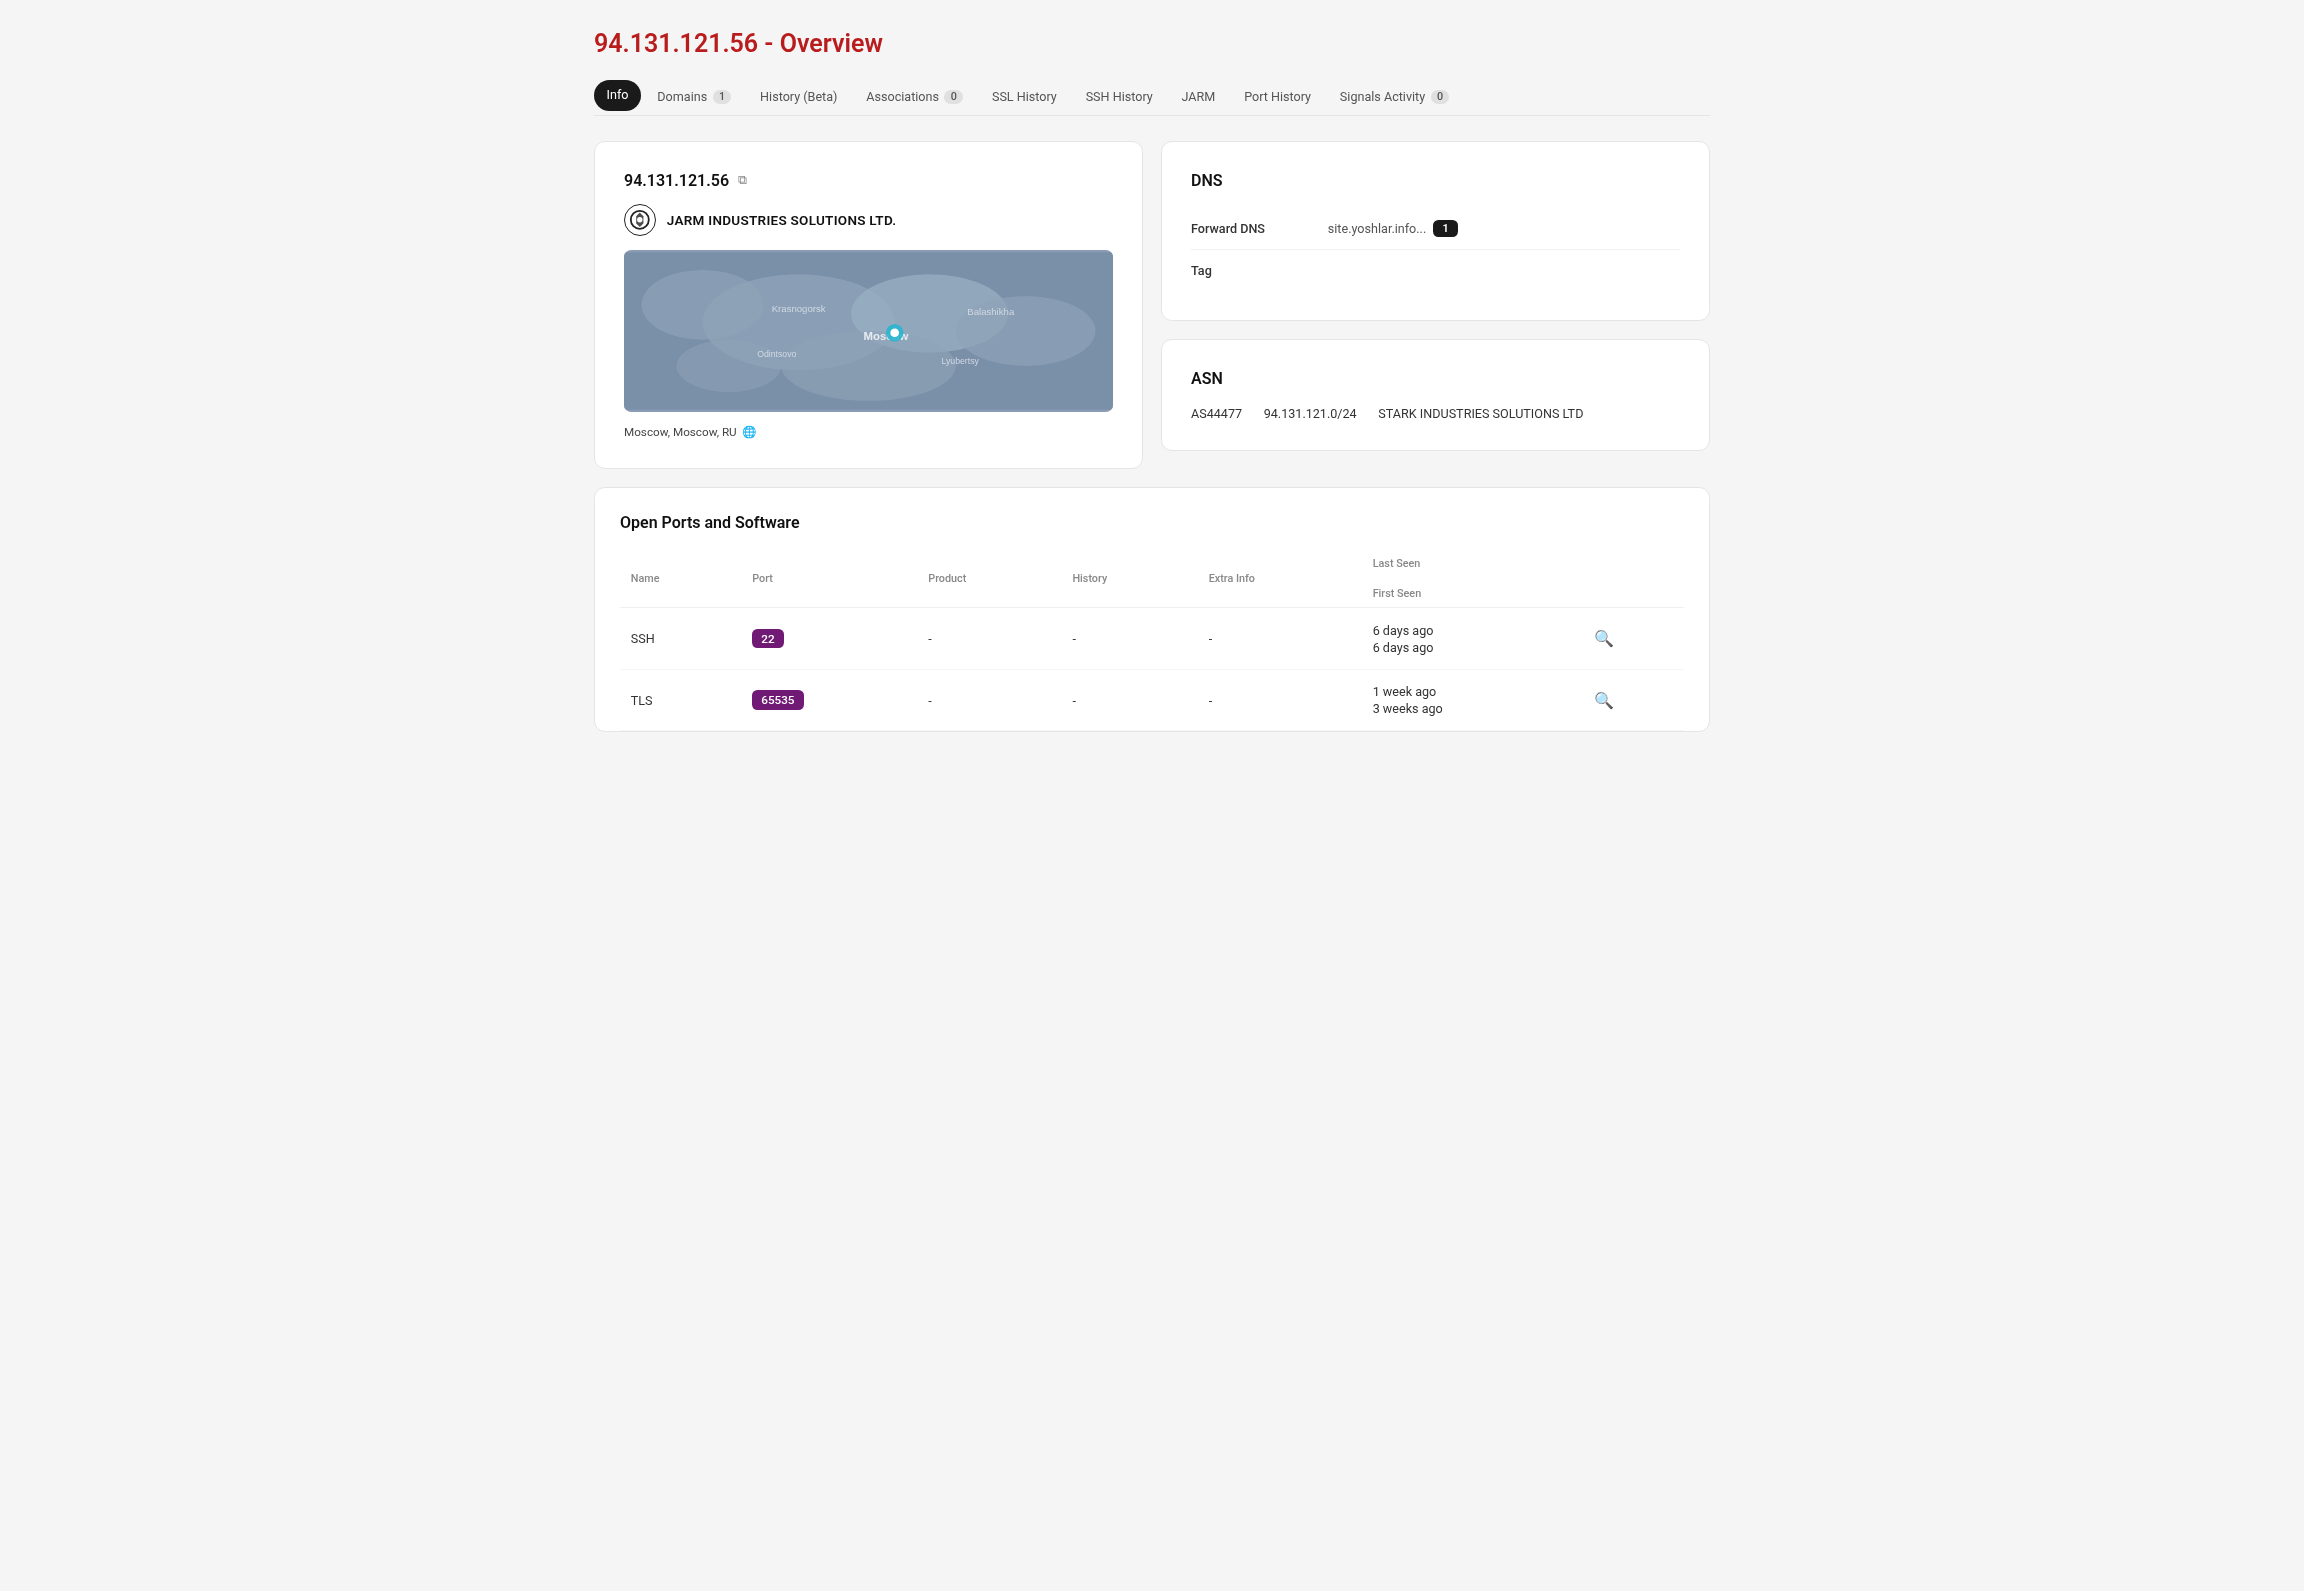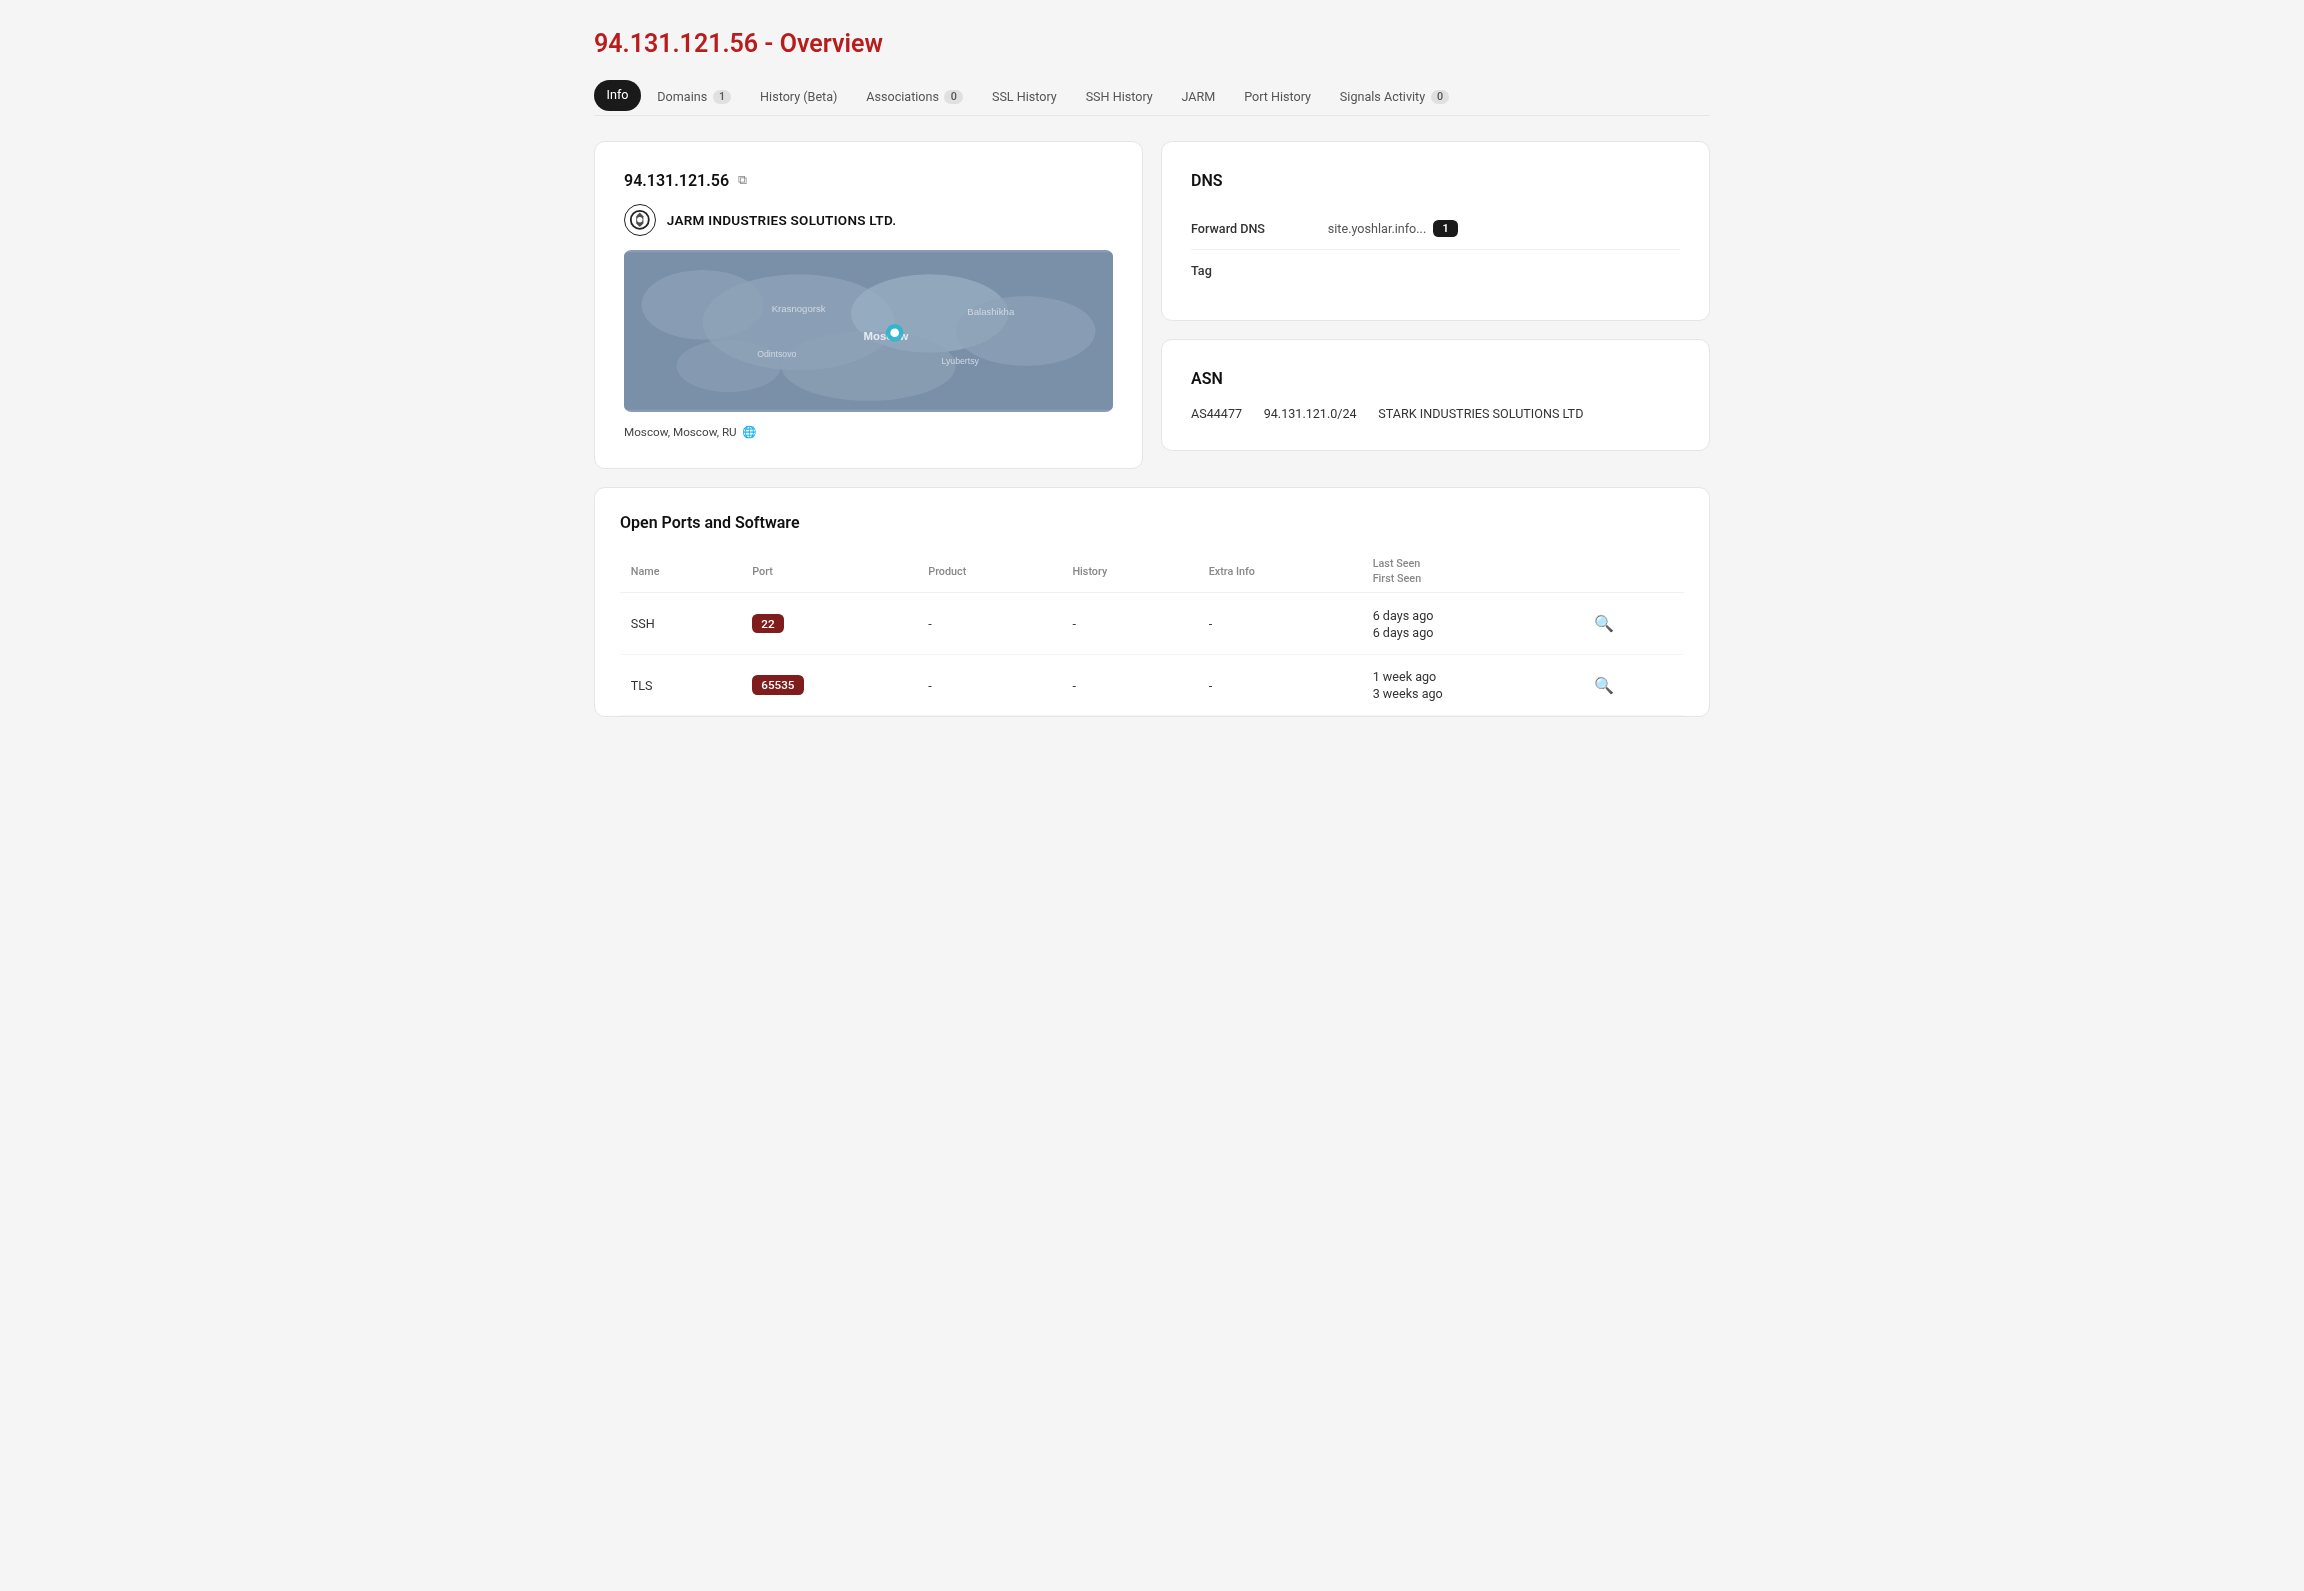--- a/index.html
+++ b/index.html
@@ -203,42 +203,42 @@
       border-bottom: 0.9px solid #f0f0f0;
     }
     .ports-table td {
       padding: 14.4px 10.8px;
       border-bottom: 0.9px solid #f5f5f5;
       color: #333;
       font-size: 12.6px;
     }
     .port-badge {
       display: inline-block;
-      background: #7f1d1d;
+      background: #701a75;
       color: #fff;
       border-radius: 5.4px;
       padding: 2.7px 9px;
       font-size: 11.7px;
       font-weight: 500;
     }
     .time-cell {
       display: flex;
       flex-direction: column;
       gap: 1.8px;
       color: #333;
     }
     .search-icon-btn {
       cursor: pointer;
       color: #888;
       font-size: 16px;
     }
     .th-time {
       display: flex;
       flex-direction: column;
-      gap: 2px;
+      gap: 17px;
     }
   </style>
 </head>
 <body>
 
 <div class="page">
 
   <h1 class="page-title">94.131.121.56 - Overview</h1>
 
   <nav class="tabs">

